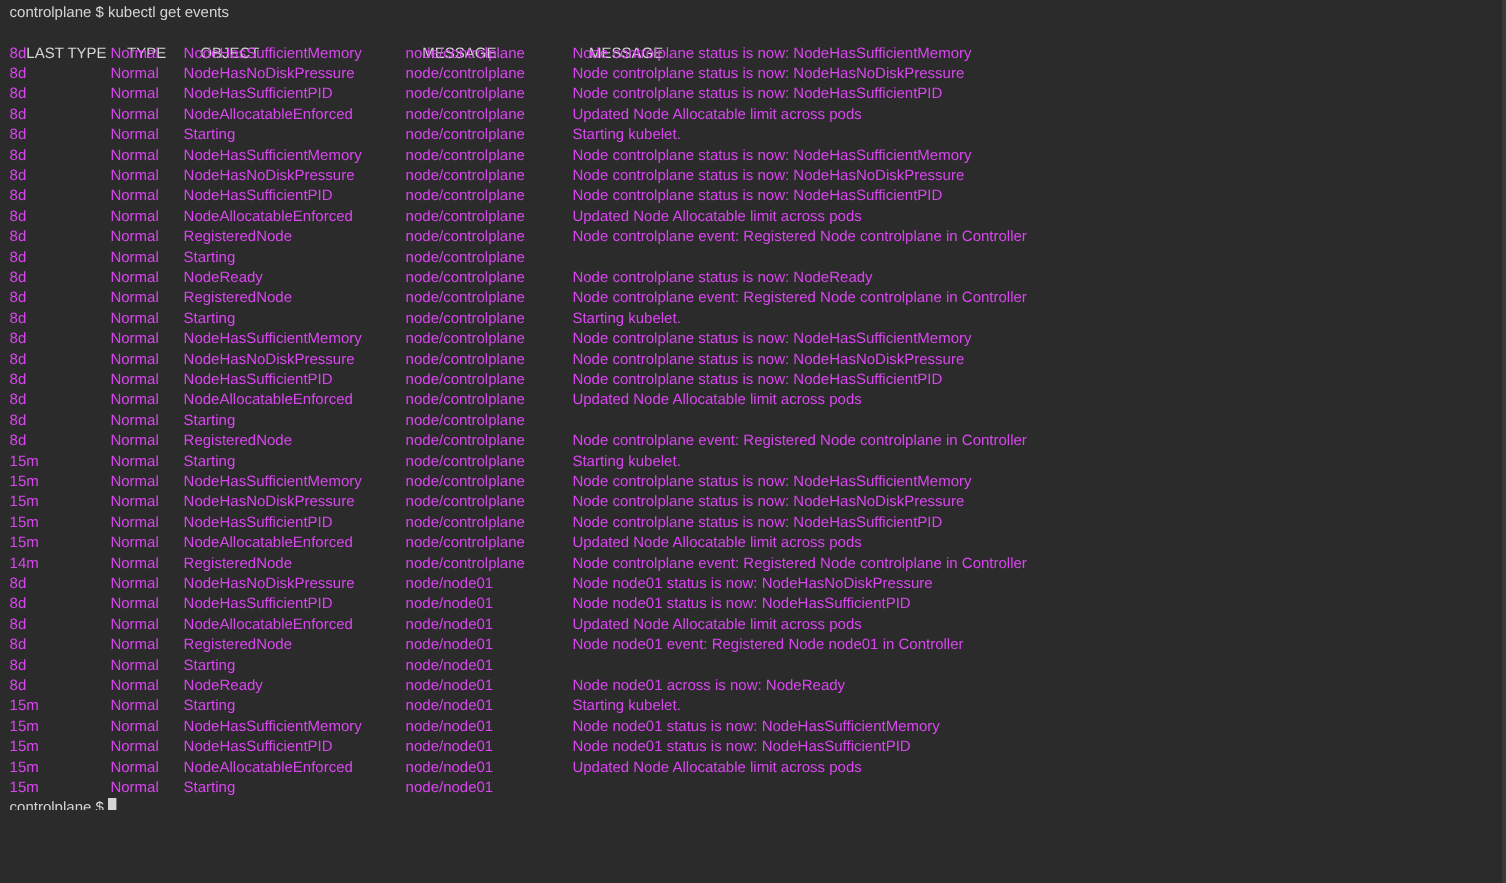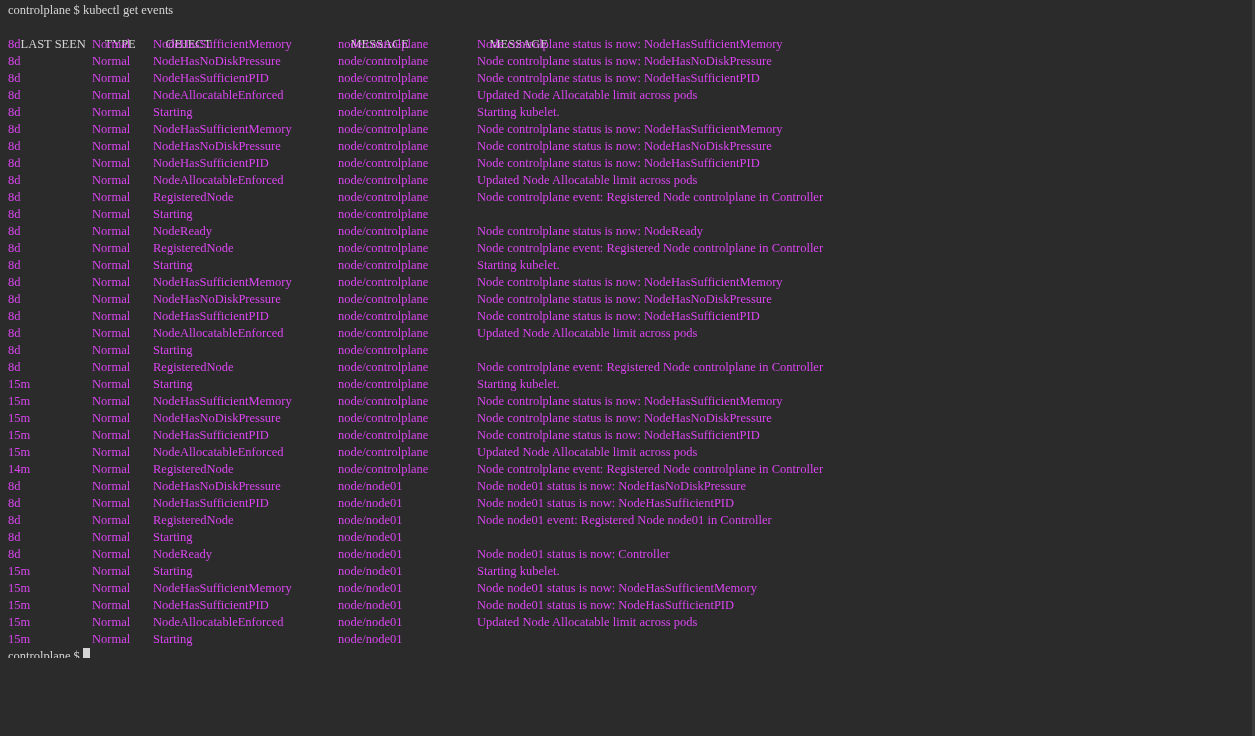--- a/index.html
+++ b/index.html
@@ -7,21 +7,21 @@
     margin: 0;
     padding: 0;
     background: #2b2b2b;
   }
   #terminal {
     position: relative;
     width: 1255px;
     height: 736px;
     background: #2b2b2b;
     overflow: hidden;
-    font-family: Liberation Serif, serif;
+    font-family: Liberation Sans, sans-serif;
     font-size: 12.5px;
     line-height: 17px;
     color: #d4d4d4;
     box-sizing: border-box;
     padding: 2px 0 0 0;
     -webkit-font-smoothing: antialiased;
   }
   .right-edge {
     position: absolute;
     top: 0;
@@ -70,21 +70,21 @@
   }
 </style>
 </head>
 <body style="background: rgb(43, 43, 43);">
 
 <div id="terminal" style="background: rgb(43, 43, 43); color: rgb(212, 212, 212);">
 
   <div class="term-line prompt-line">controlplane $ kubectl get events</div>
 
   <div class="term-line header-line">
-    <span class="cell c-lastseen">LAST SEEN</span><span class="cell c-type">TYPE</span><span class="cell c-reason">OBJECT</span><span class="cell c-object">MESSAGE</span><span class="cell c-message">MESSAGE</span>
+    <span class="cell c-lastseen">LAST TYPE</span><span class="cell c-type">TYPE</span><span class="cell c-reason">OBJECT</span><span class="cell c-object">MESSAGE</span><span class="cell c-message">MESSAGE</span>
   </div>
 
   <div id="rows">
       <div class="term-line row-line"><span class="cell c-lastseen">8d</span><span class="cell c-type">Normal</span><span class="cell c-reason">NodeHasSufficientMemory</span><span class="cell c-object">node/controlplane</span><span class="cell c-message">Node controlplane status is now: NodeHasSufficientMemory</span></div>
       <div class="term-line row-line"><span class="cell c-lastseen">8d</span><span class="cell c-type">Normal</span><span class="cell c-reason">NodeHasNoDiskPressure</span><span class="cell c-object">node/controlplane</span><span class="cell c-message">Node controlplane status is now: NodeHasNoDiskPressure</span></div>
       <div class="term-line row-line"><span class="cell c-lastseen">8d</span><span class="cell c-type">Normal</span><span class="cell c-reason">NodeHasSufficientPID</span><span class="cell c-object">node/controlplane</span><span class="cell c-message">Node controlplane status is now: NodeHasSufficientPID</span></div>
       <div class="term-line row-line"><span class="cell c-lastseen">8d</span><span class="cell c-type">Normal</span><span class="cell c-reason">NodeAllocatableEnforced</span><span class="cell c-object">node/controlplane</span><span class="cell c-message">Updated Node Allocatable limit across pods</span></div>
       <div class="term-line row-line"><span class="cell c-lastseen">8d</span><span class="cell c-type">Normal</span><span class="cell c-reason">Starting</span><span class="cell c-object">node/controlplane</span><span class="cell c-message">Starting kubelet.</span></div>
       <div class="term-line row-line"><span class="cell c-lastseen">8d</span><span class="cell c-type">Normal</span><span class="cell c-reason">NodeHasSufficientMemory</span><span class="cell c-object">node/controlplane</span><span class="cell c-message">Node controlplane status is now: NodeHasSufficientMemory</span></div>
       <div class="term-line row-line"><span class="cell c-lastseen">8d</span><span class="cell c-type">Normal</span><span class="cell c-reason">NodeHasNoDiskPressure</span><span class="cell c-object">node/controlplane</span><span class="cell c-message">Node controlplane status is now: NodeHasNoDiskPressure</span></div>
@@ -102,23 +102,24 @@
       <div class="term-line row-line"><span class="cell c-lastseen">8d</span><span class="cell c-type">Normal</span><span class="cell c-reason">Starting</span><span class="cell c-object">node/controlplane</span><span class="cell c-message"></span></div>
       <div class="term-line row-line"><span class="cell c-lastseen">8d</span><span class="cell c-type">Normal</span><span class="cell c-reason">RegisteredNode</span><span class="cell c-object">node/controlplane</span><span class="cell c-message">Node controlplane event: Registered Node controlplane in Controller</span></div>
       <div class="term-line row-line"><span class="cell c-lastseen">15m</span><span class="cell c-type">Normal</span><span class="cell c-reason">Starting</span><span class="cell c-object">node/controlplane</span><span class="cell c-message">Starting kubelet.</span></div>
       <div class="term-line row-line"><span class="cell c-lastseen">15m</span><span class="cell c-type">Normal</span><span class="cell c-reason">NodeHasSufficientMemory</span><span class="cell c-object">node/controlplane</span><span class="cell c-message">Node controlplane status is now: NodeHasSufficientMemory</span></div>
       <div class="term-line row-line"><span class="cell c-lastseen">15m</span><span class="cell c-type">Normal</span><span class="cell c-reason">NodeHasNoDiskPressure</span><span class="cell c-object">node/controlplane</span><span class="cell c-message">Node controlplane status is now: NodeHasNoDiskPressure</span></div>
       <div class="term-line row-line"><span class="cell c-lastseen">15m</span><span class="cell c-type">Normal</span><span class="cell c-reason">NodeHasSufficientPID</span><span class="cell c-object">node/controlplane</span><span class="cell c-message">Node controlplane status is now: NodeHasSufficientPID</span></div>
       <div class="term-line row-line"><span class="cell c-lastseen">15m</span><span class="cell c-type">Normal</span><span class="cell c-reason">NodeAllocatableEnforced</span><span class="cell c-object">node/controlplane</span><span class="cell c-message">Updated Node Allocatable limit across pods</span></div>
       <div class="term-line row-line"><span class="cell c-lastseen">14m</span><span class="cell c-type">Normal</span><span class="cell c-reason">RegisteredNode</span><span class="cell c-object">node/controlplane</span><span class="cell c-message">Node controlplane event: Registered Node controlplane in Controller</span></div>
       <div class="term-line row-line"><span class="cell c-lastseen">8d</span><span class="cell c-type">Normal</span><span class="cell c-reason">NodeHasNoDiskPressure</span><span class="cell c-object">node/node01</span><span class="cell c-message">Node node01 status is now: NodeHasNoDiskPressure</span></div>
       <div class="term-line row-line"><span class="cell c-lastseen">8d</span><span class="cell c-type">Normal</span><span class="cell c-reason">NodeHasSufficientPID</span><span class="cell c-object">node/node01</span><span class="cell c-message">Node node01 status is now: NodeHasSufficientPID</span></div>
+      <div class="term-line row-line"><span class="cell c-lastseen">8d</span><span class="cell c-type">Normal</span><span class="cell c-reason">NodeAllocatableEnforced</span><span class="cell c-object">node/node01</span><span class="cell c-message">Updated Node Allocatable limit across pods</span></div>
       <div class="term-line row-line"><span class="cell c-lastseen">8d</span><span class="cell c-type">Normal</span><span class="cell c-reason">RegisteredNode</span><span class="cell c-object">node/node01</span><span class="cell c-message">Node node01 event: Registered Node node01 in Controller</span></div>
       <div class="term-line row-line"><span class="cell c-lastseen">8d</span><span class="cell c-type">Normal</span><span class="cell c-reason">Starting</span><span class="cell c-object">node/node01</span><span class="cell c-message"></span></div>
-      <div class="term-line row-line"><span class="cell c-lastseen">8d</span><span class="cell c-type">Normal</span><span class="cell c-reason">NodeReady</span><span class="cell c-object">node/node01</span><span class="cell c-message">Node node01 status is now: Controller</span></div>
+      <div class="term-line row-line"><span class="cell c-lastseen">8d</span><span class="cell c-type">Normal</span><span class="cell c-reason">NodeReady</span><span class="cell c-object">node/node01</span><span class="cell c-message">Node node01 across is now: NodeReady</span></div>
       <div class="term-line row-line"><span class="cell c-lastseen">15m</span><span class="cell c-type">Normal</span><span class="cell c-reason">Starting</span><span class="cell c-object">node/node01</span><span class="cell c-message">Starting kubelet.</span></div>
       <div class="term-line row-line"><span class="cell c-lastseen">15m</span><span class="cell c-type">Normal</span><span class="cell c-reason">NodeHasSufficientMemory</span><span class="cell c-object">node/node01</span><span class="cell c-message">Node node01 status is now: NodeHasSufficientMemory</span></div>
       <div class="term-line row-line"><span class="cell c-lastseen">15m</span><span class="cell c-type">Normal</span><span class="cell c-reason">NodeHasSufficientPID</span><span class="cell c-object">node/node01</span><span class="cell c-message">Node node01 status is now: NodeHasSufficientPID</span></div>
       <div class="term-line row-line"><span class="cell c-lastseen">15m</span><span class="cell c-type">Normal</span><span class="cell c-reason">NodeAllocatableEnforced</span><span class="cell c-object">node/node01</span><span class="cell c-message">Updated Node Allocatable limit across pods</span></div>
       <div class="term-line row-line"><span class="cell c-lastseen">15m</span><span class="cell c-type">Normal</span><span class="cell c-reason">Starting</span><span class="cell c-object">node/node01</span><span class="cell c-message"></span></div>
     </div>
 
   <div class="cursor-line"><span>controlplane $ </span><span class="cursor-block"></span></div>
 
   <div class="right-edge"></div>

